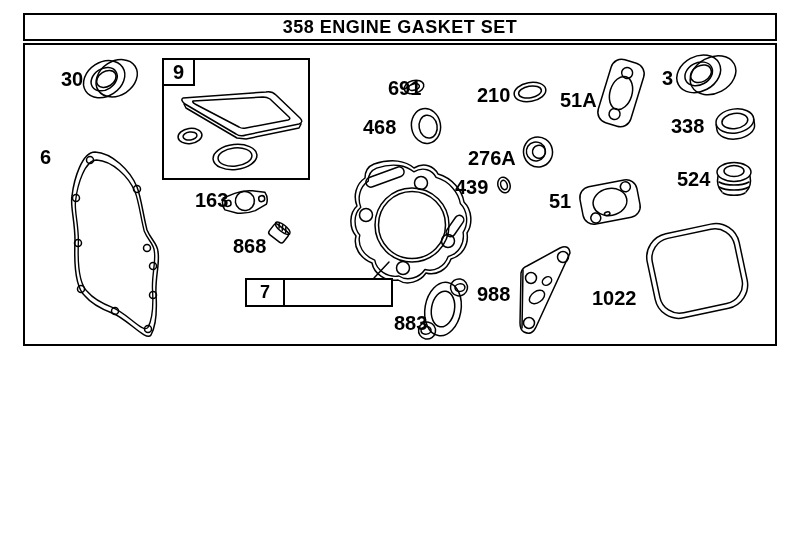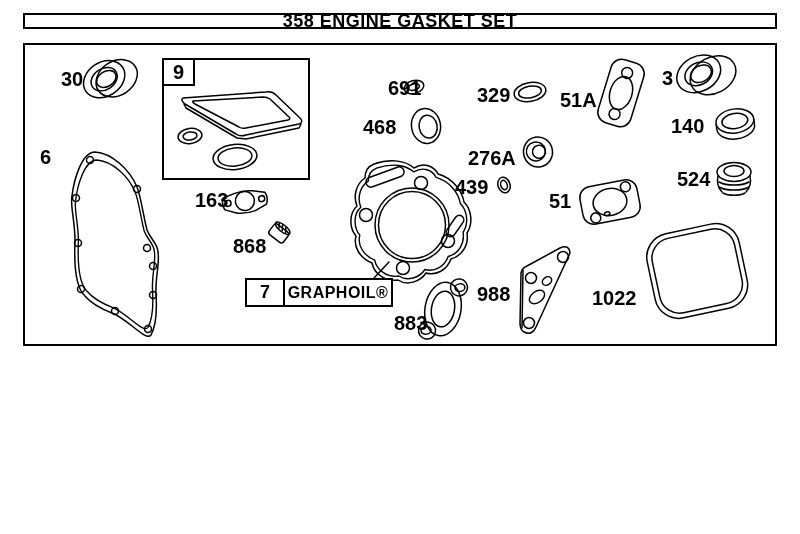--- a/index.html
+++ b/index.html
@@ -2,21 +2,21 @@
 <html><head>
 <meta charset="utf-8">
 <style>
   html,body { margin:0; padding:0; background:#ffffff; }
   .canvas {
     position:relative; width:800px; height:534px; background:#ffffff;
     font-family:"Liberation Sans", sans-serif; color:#000; overflow:hidden;
   }
   .box { position:absolute; box-sizing:border-box; border:2px solid #000; }
   .title-box {
-    left:23px; top:13px; width:754px; height:16px;
+    left:23px; top:13px; width:754px; height:28px;
     display:flex; align-items:center; justify-content:center;
     font-weight:bold; font-size:18px; letter-spacing:0.5px;
   }
   .main-box { left:23px; top:43px; width:754px; height:303px; }
   .art { position:absolute; left:0; top:0; }
   .art * { stroke:#000; fill:none; stroke-width:1.5; stroke-linejoin:round; stroke-linecap:round; }
   .plabel { position:absolute; font-weight:bold; font-size:20px; line-height:1; white-space:nowrap; }
   .frame9 { left:162px; top:58px; width:148px; height:122px; background:transparent; }
   .frame9-tag {
     position:absolute; left:-2px; top:-2px; width:33px; height:28px;
@@ -201,35 +201,34 @@
   <div class="box frame9">
     <div class="frame9-tag">
       <span>9</span>
     </div>
   </div>
 
   <div class="box frame7">
     <div class="frame7-tag">
       <span>7</span>
     </div>
-    <div class="frame7-text">GRAPHOIL®</div>
   </div>
 
   <div class="plabel" style="left:61px; top:69px;">30</div>
   <div class="plabel" style="left:40px; top:147px;">6</div>
   <div class="plabel" style="left:195px; top:190px;">163</div>
   <div class="plabel" style="left:233px; top:236px;">868</div>
   <div class="plabel" style="left:388px; top:78px;">691</div>
   <div class="plabel" style="left:363px; top:117px;">468</div>
-  <div class="plabel" style="left:477px; top:85px;">329</div>
+  <div class="plabel" style="left:477px; top:85px;">210</div>
   <div class="plabel" style="left:468px; top:148px;">276A</div>
   <div class="plabel" style="left:455px; top:177px;text-align:center;">439</div>
   <div class="plabel" style="left:560px; top:90px;">51A</div>
   <div class="plabel" style="left:549px; top:191px;">51</div>
   <div class="plabel" style="left:662px; top:68px;">3</div>
-  <div class="plabel" style="left:671px; top:116px;">140</div>
+  <div class="plabel" style="left:671px; top:116px;">338</div>
   <div class="plabel" style="left:677px; top:169px;">524</div>
   <div class="plabel" style="left:394px; top:313px;">883</div>
   <div class="plabel" style="left:477px; top:284px;">988</div>
   <div class="plabel" style="left:592px; top:288px;">1022</div>
 
 
 </div>
 
 </body></html>

